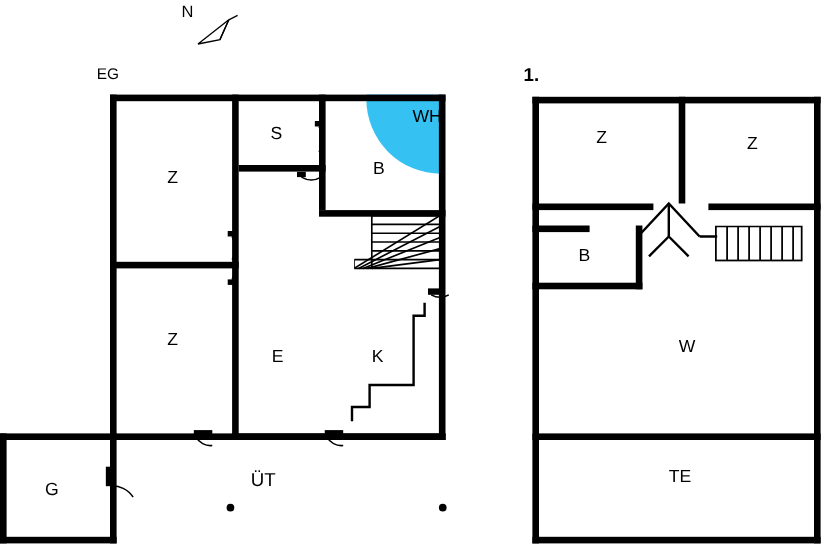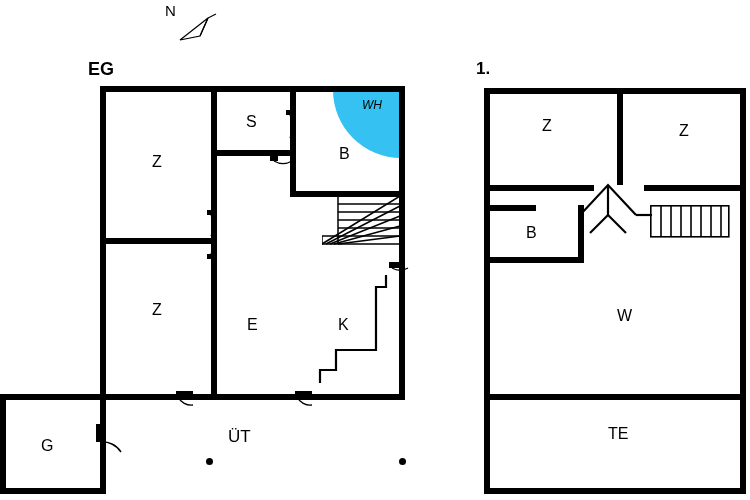--- a/index.html
+++ b/index.html
@@ -49,21 +49,21 @@
 
 <div id="root">
 
   <div class="lbl" style="left:165px; top:3px; font-size:15px;">N</div>
   <svg class="compass" style="left:178px; top:12px;" width="42" height="30" viewBox="0 0 42 30">
     <path d="M2,28 L30,6 L22,24 Z" fill="#ffffff" stroke="#000000" stroke-width="1.2"></path>
     <path d="M30,6 L38,2" stroke="#000000" stroke-width="1.2" fill="none"></path>
     <path d="M22,24 L30,6" stroke="#000000" stroke-width="1.2" fill="none"></path>
   </svg>
 
-  <div class="lbl" style="left:88px; top:60px; font-size:18px; font-weight:bold;">EG</div>
+  <div class="lbl" style="left:88px; top:60px; font-size:14px; font-weight:normal;">EG</div>
 
   <div class="lbl" style="left:476px; top:60px; font-size:17px; font-weight:bold;">1.</div>
 
   <div class="pool" style="left:333px; top:86px; width:68px; height:72px; border-bottom-left-radius:68px;"></div>
 
   <div class="wall" style="left:100px; top:86px; width:305px; height:6px;"></div>
   <div class="wall" style="left:100px; top:86px; width:6px; height:314px;"></div>
   <div class="wall" style="left:399px; top:86px; width:6px; height:314px;"></div>
   <div class="wall" style="left:100px; top:394px; width:305px; height:6px;"></div>
 
@@ -157,21 +157,21 @@
     </svg>
   </div>
 
   <div class="dot" style="left:206px; top:458px;"></div>
   <div class="dot" style="left:399px; top:458px;"></div>
 
   <div class="lbl" style="left:152px; top:154px; font-size:16px;">Z</div>
   <div class="lbl" style="left:152px; top:302px; font-size:16px;">Z</div>
   <div class="lbl" style="left:246px; top:114px; font-size:16px;">S</div>
   <div class="lbl" style="left:339px; top:146px; font-size:16px;">B</div>
-  <div class="lbl" style="left:362px; top:99px; font-size:12px;font-style:italic;">WH</div>
+  <div class="lbl" style="left:375px; top:99px; font-size:16px;">WH</div>
   <div class="lbl" style="left:247px; top:317px; font-size:16px;">E</div>
   <div class="lbl" style="left:338px; top:317px; font-size:16px;">K</div>
   <div class="lbl" style="left:228px; top:428px; font-size:17px;">ÜT</div>
   <div class="lbl" style="left:41px; top:438px; font-size:16px;">G</div>
 
   <div class="wall" style="left:484px; top:88px; width:262px; height:6px;"></div>
   <div class="wall" style="left:484px; top:88px; width:6px; height:406px;"></div>
   <div class="wall" style="left:740px; top:88px; width:6px; height:406px;"></div>
   <div class="wall" style="left:484px; top:488px; width:262px; height:6px;"></div>
 

